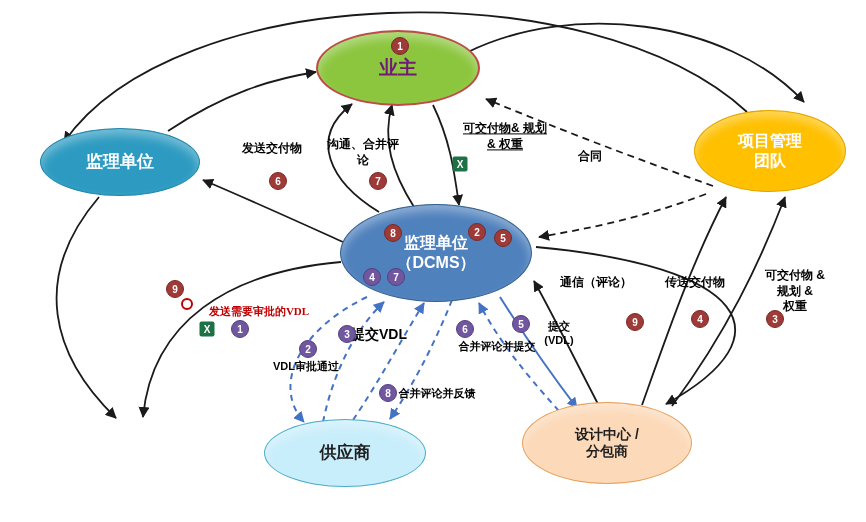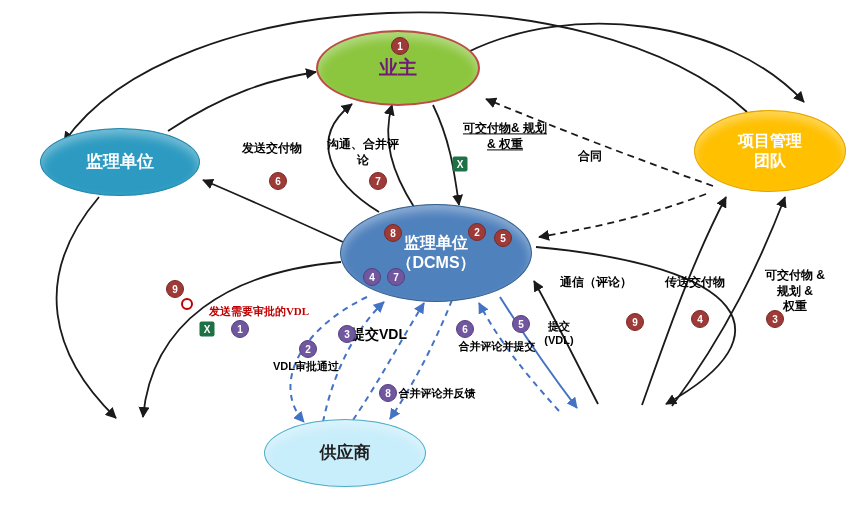--- a/index.html
+++ b/index.html
@@ -83,20 +83,22 @@
     <path class="b" d="M 500 297 C 526 338 551 374 577 408" marker-end="url(#abl)"></path>
   </svg>
 
   <div class="node" style="left:398px;top:68px;width:160px;height:72px;background:#8CC63E;border:2px solid #BE4B48;color:#701a75;font-size:19px;">业主</div>
   <div class="node" style="left:120px;top:162px;width:158px;height:66px;background:#2D9BC1;border:1px solid #2387AB;color:#ffffff;font-size:17px;">监理单位</div>
   <div class="node" style="left:770px;top:151px;width:150px;height:80px;background:#FFC000;border:1px solid #E3A600;color:#ffffff;font-size:16px;">项目管理
 团队</div>
   <div class="node" style="left:436px;top:253px;width:190px;height:96px;background:#4F81BD;border:1px solid #36618E;color:#ffffff;font-size:16px;">监理单位
 （DCMS）</div>
   <div class="node" style="left:345px;top:453px;width:160px;height:66px;background:#C9EEFB;border:1px solid #4BACC6;color:#1f1f1f;font-size:17px;">供应商</div>
+  <div class="node" style="left:607px;top:443px;width:168px;height:80px;background:#FCD9B8;border:1px solid #E8A05C;color:#1f1f1f;font-size:14px;">设计中心 /
+分包商</div>
 
   <div class="lbl" style="left:272px;top:149px;">发送交付物</div>
   <div class="lbl" style="left:363px;top:153px;">沟通、合并评
 论</div>
   <div class="lbl" style="left:505px;top:137px;text-decoration:underline;">可交付物&amp; 规划
 &amp; 权重</div>
   <div class="lbl" style="left:590px;top:157px;">合同</div>
   <div class="lbl" style="left:596px;top:283px;">通信（评论）</div>
   <div class="lbl" style="left:695px;top:283px;">传送交付物</div>
   <div class="lbl" style="left:795px;top:291px;">可交付物 &amp; 规划 &amp;

